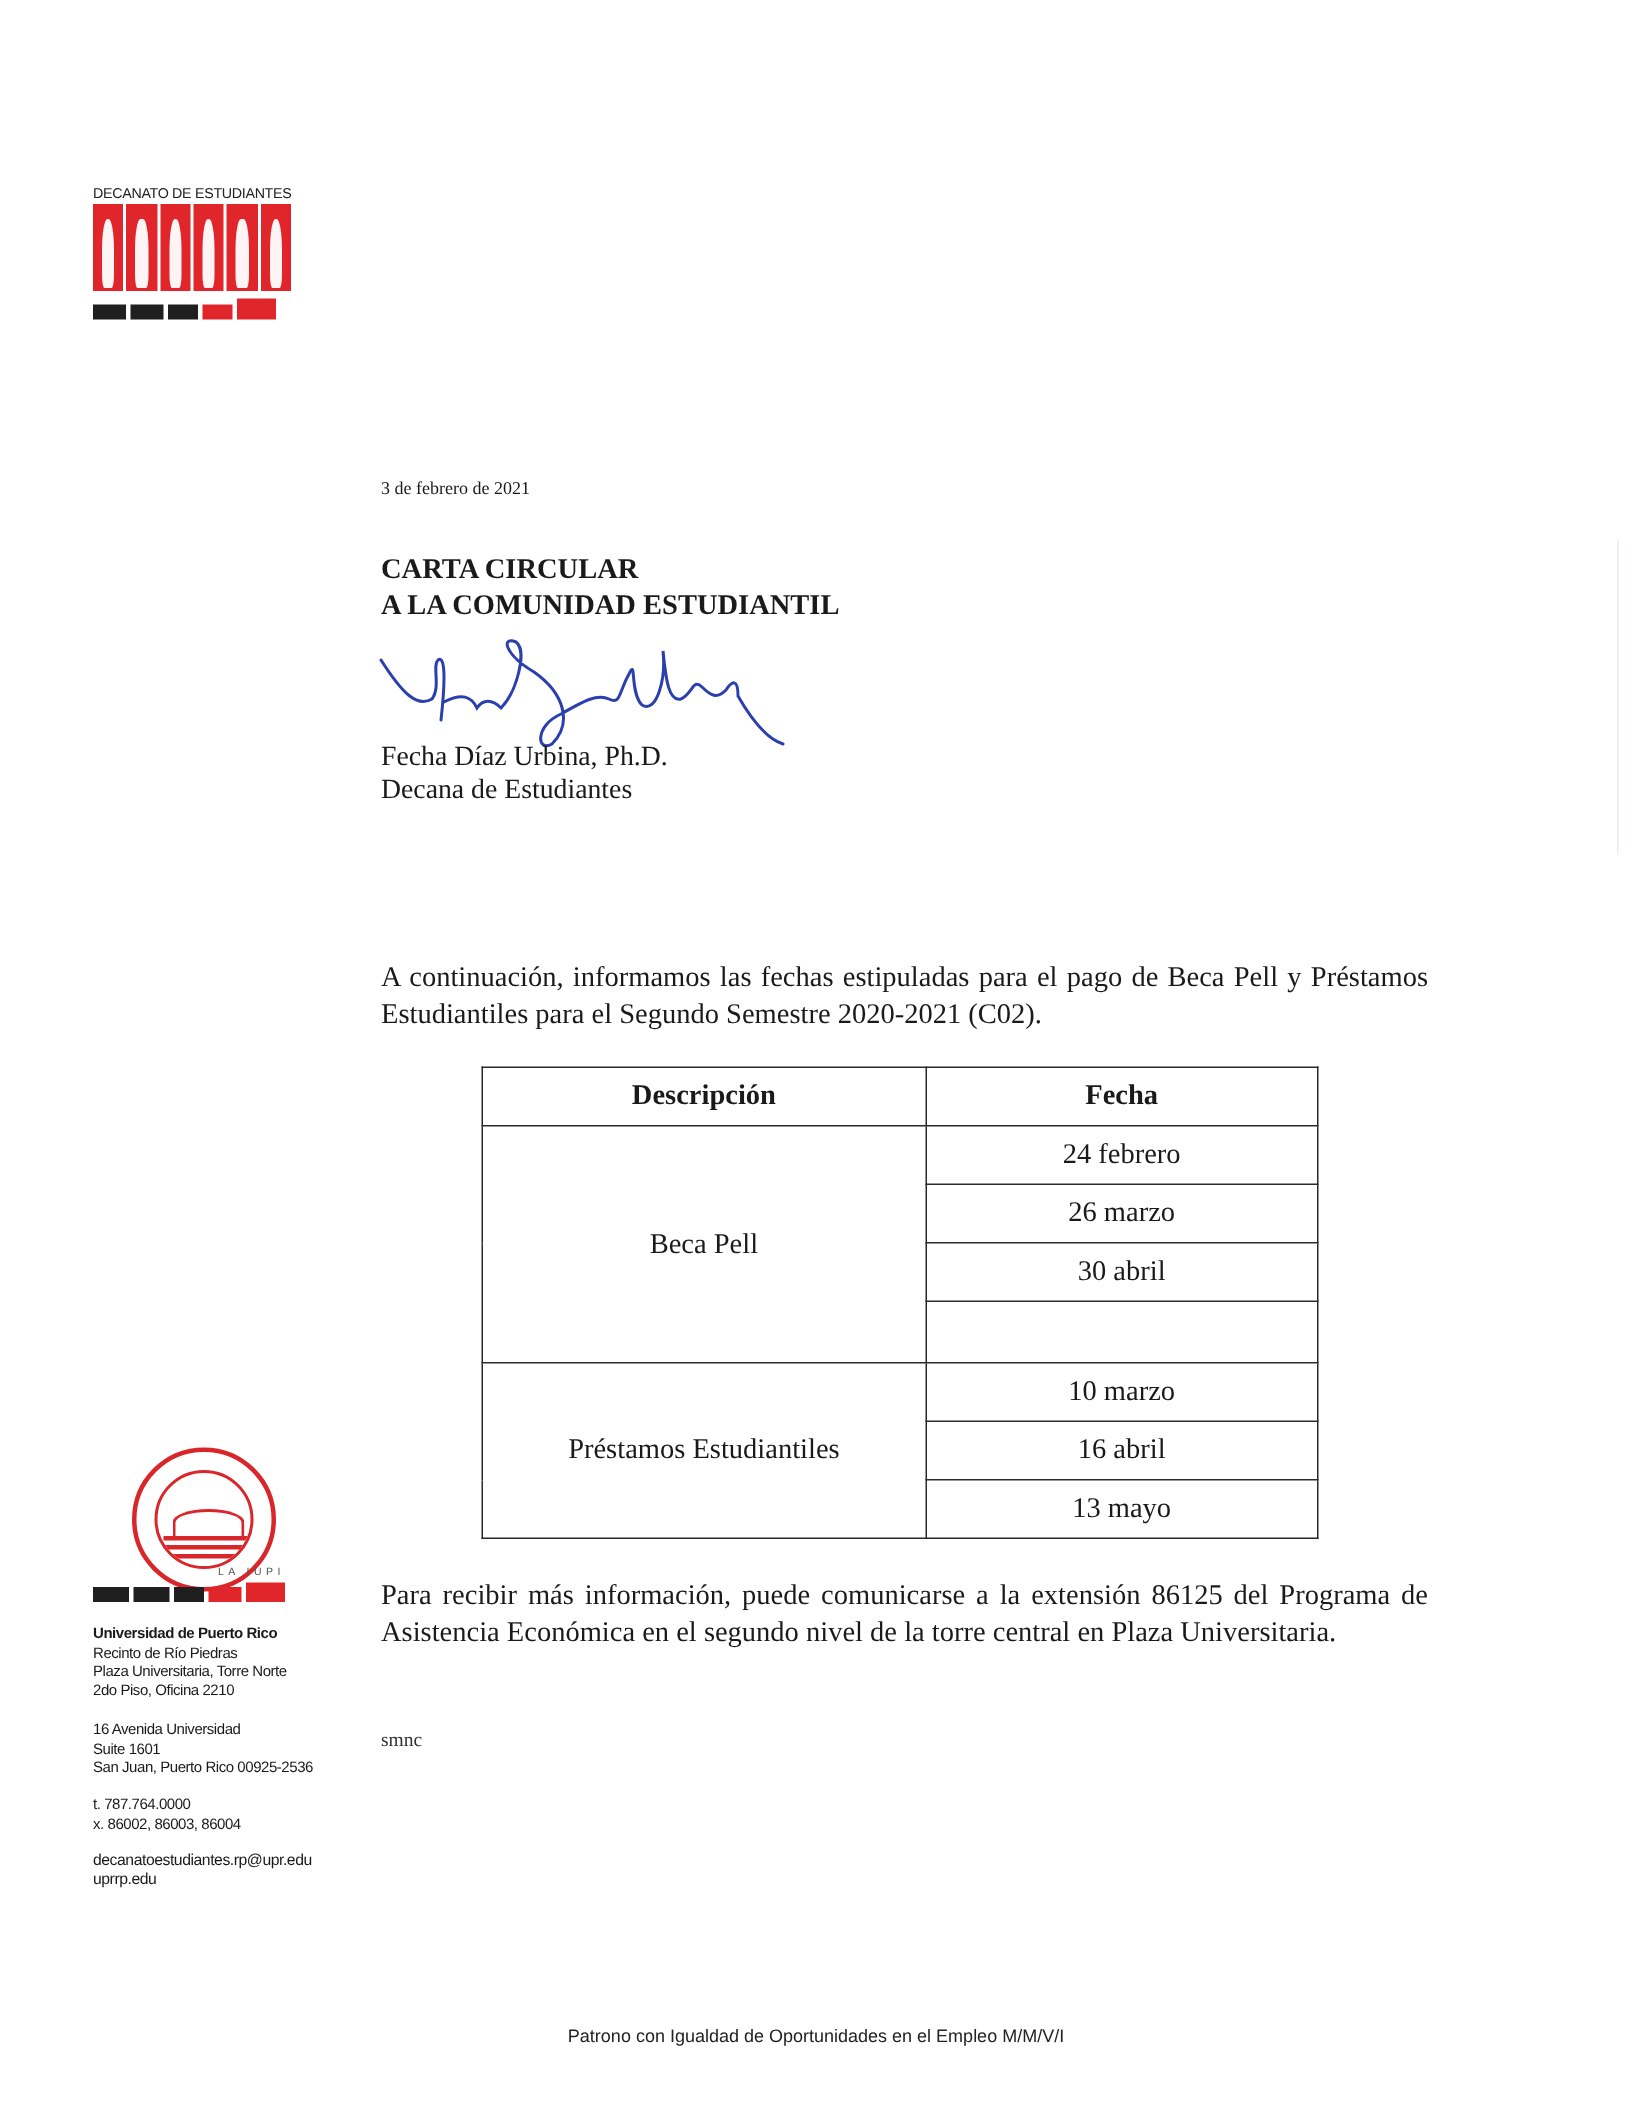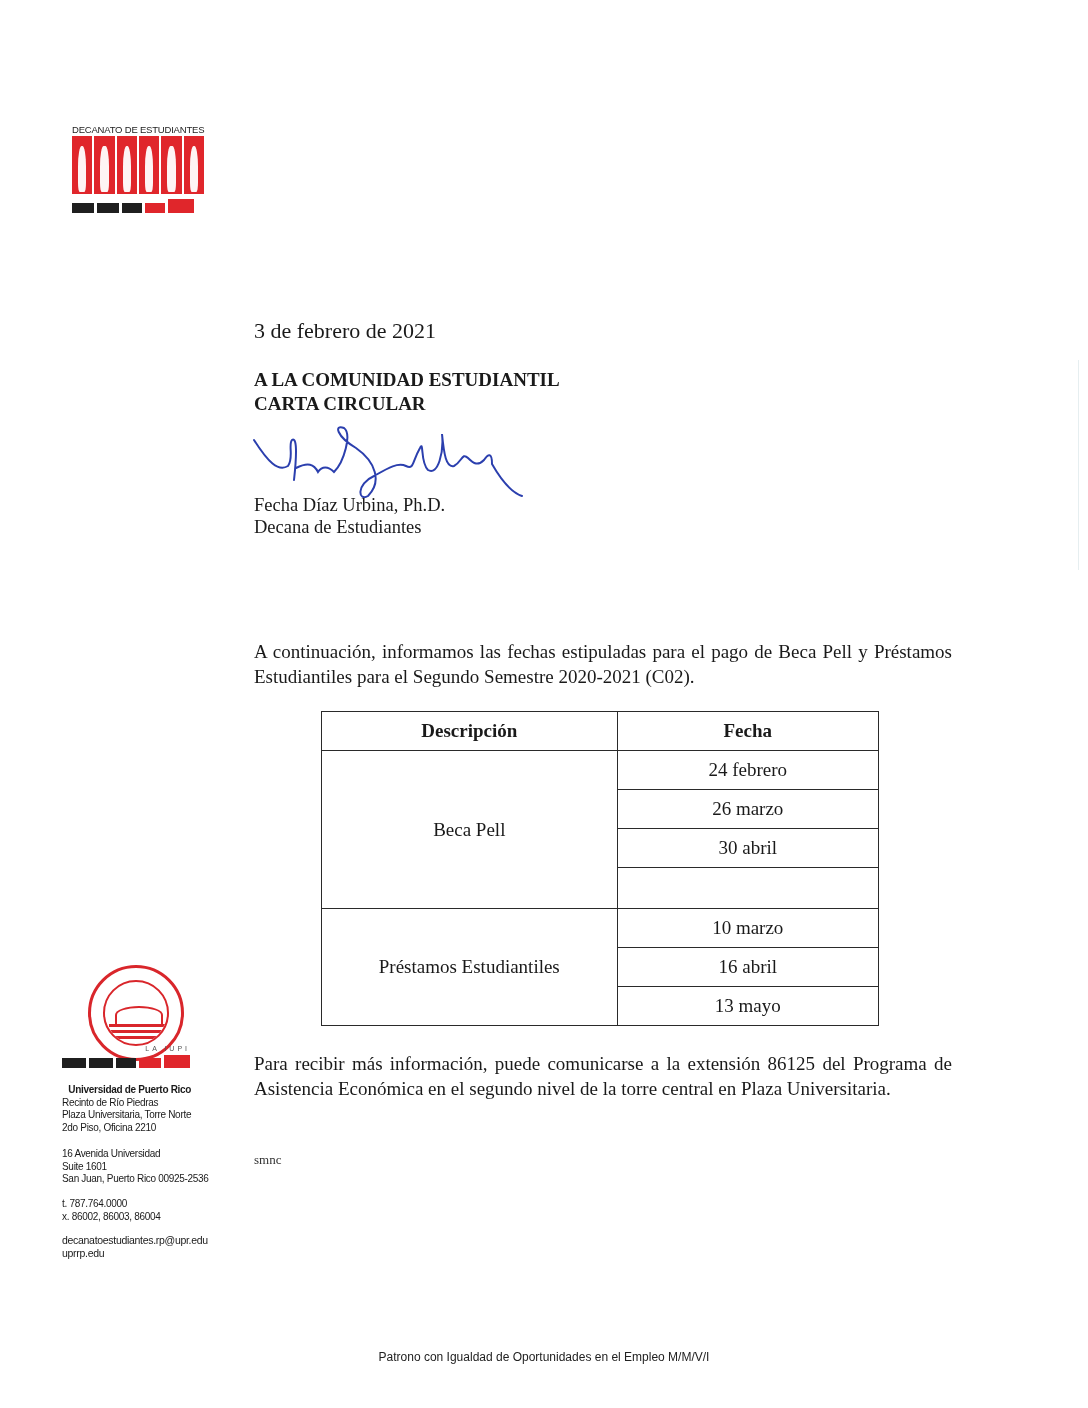--- a/index.html
+++ b/index.html
@@ -1,21 +1,21 @@
 <!DOCTYPE html>
 <html><head>
 <meta charset="utf-8">
 <style>
   html, body { margin: 0; padding: 0; background: #ffffff; }
   body { width: 1088px; height: 1408px; position: relative; overflow: hidden;
          font-family: "Liberation Serif", "DejaVu Serif", serif; color: #1a1a1a; }
   .abs { position: absolute; }
 
   
-  .logo-top { left: 62px; top: 124px; width: 132px; margin-left: 10px; }
+  .logo-top { left: 62px; top: 124px; width: 132px; }
   .logo-top .caption { font-family: "Liberation Sans", sans-serif; font-size: 9.5px; letter-spacing: -0.2px;
                        color: #222; white-space: nowrap; line-height: 11px; }
   .logo-top .band { display: flex; gap: 2px; margin-top: 1px; height: 58px; }
   .logo-top .band span { flex: 1; background: #e0262b; position: relative; overflow: hidden; }
   .logo-top .band span::after { content: ""; position: absolute; left: 30%; top: 18%; width: 40%; height: 78%;
                                 background: #ffffff; border-radius: 45% 45% 20% 20%; opacity: .95; }
   .uprrp { display: flex; align-items: flex-end; gap: 3px; height: 16px; margin-top: 3px; }
   .uprrp i { display: block; height: 10px; }
   .uprrp .k { background: #1f1f1f; }
   .uprrp .r { background: #e0262b; }
@@ -29,24 +29,24 @@
                          border: 2px solid #d9262b; border-bottom: none; border-radius: 50% 50% 0 0; }
   .seal .inner::after { content: ""; position: absolute; left: 4px; top: 42px; width: 58px; height: 3px;
                         background: #d9262b; box-shadow: 0 6px 0 #d9262b, 0 12px 0 #d9262b; }
   .logo-bottom { left: 62px; top: 1045px; width: 130px; }
   .logo-bottom .tag { font-family: "Liberation Sans", sans-serif; font-size: 7px; letter-spacing: 3px;
                       color: #555; text-align: right; padding-right: 2px; }
 
   
   .addr { left: 62px; font-family: "Liberation Sans", sans-serif; font-size: 10px; line-height: 12.5px;
           color: #1a1a1a; letter-spacing: -0.3px; }
-  .addr .bold { font-weight: bold; text-align: right; }
+  .addr .bold { font-weight: bold; }
 
   
-  .date { left: 254px; top: 318px; font-size: 22px; }
+  .date { left: 254px; top: 318px; font-size: 12px; }
   .heading { left: 254px; top: 368px; font-size: 19px; font-weight: bold; line-height: 24px; }
   .signature { left: 248px; top: 422px; width: 280px; height: 80px; }
   .signer { left: 254px; top: 494px; font-size: 18.5px; line-height: 22px; }
   .subject { left: 254px; top: 566px; width: 700px; font-size: 19px; font-weight: bold; line-height: 25px;
              letter-spacing: 0.3px; }
   .para { left: 254px; width: 698px; font-size: 19px; line-height: 24.5px; text-align: justify; }
   .para1 { top: 640px; }
   .para2 { top: 1052px; }
   .initials { left: 254px; top: 1152px; font-size: 13px; color: #333; }
   .footer { left: 0; width: 1088px; top: 1350px; text-align: center; font-family: "Liberation Sans", sans-serif;
@@ -80,22 +80,22 @@
       <i class="k" style="width:20px"></i>
     <i class="r" style="width:20px"></i>
       <i class="r" style="width:26px;height:14px"></i>
   </div>
 </div>
 
 <div class="abs scanline"></div>
 
 <div class="abs date">3 de febrero de 2021</div>
 <div class="abs heading">
+  <div>CARTA CIRCULAR</div>
   <div>A LA COMUNIDAD ESTUDIANTIL</div>
-  <div>CARTA CIRCULAR</div>
 </div>
 
 <svg class="abs signature" viewBox="0 0 280 80">
   <path d="M6 18 C 20 40, 30 50, 40 44 C 46 36, 40 22, 44 18 C 50 14, 48 40, 46 58 M48 46 C 60 40, 66 42, 70 50 C 74 44, 80 44, 86 50 C 96 40, 104 12, 96 6 C 86 2, 88 14, 108 26 C 128 40, 134 60, 120 74 C 110 80, 108 62, 126 54 C 140 46, 150 40, 158 44 C 166 48, 164 40, 172 26 C 176 18, 172 40, 180 48 C 190 54, 196 30, 194 12 C 196 32, 198 46, 206 44 C 214 40, 214 30, 220 36 C 226 42, 230 44, 236 38 C 240 32, 244 30, 244 42 C 252 56, 262 70, 274 74" fill="none" stroke="#2b3fae" stroke-width="2" stroke-linecap="round"></path>
 </svg>
 <div class="abs signer">
   <div>Fecha Díaz Urbina, Ph.D.</div>
   <div>Decana de Estudiantes</div>
 </div>
 

